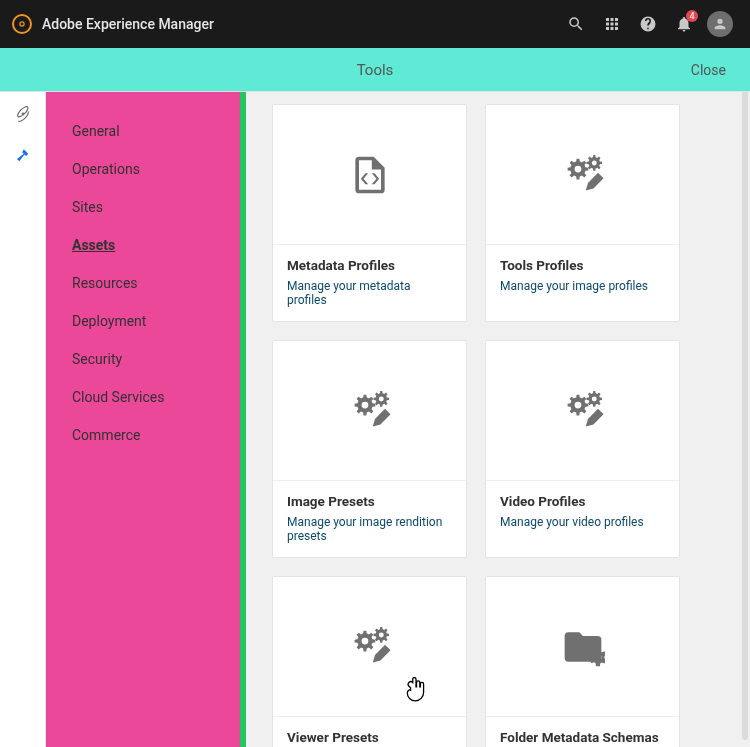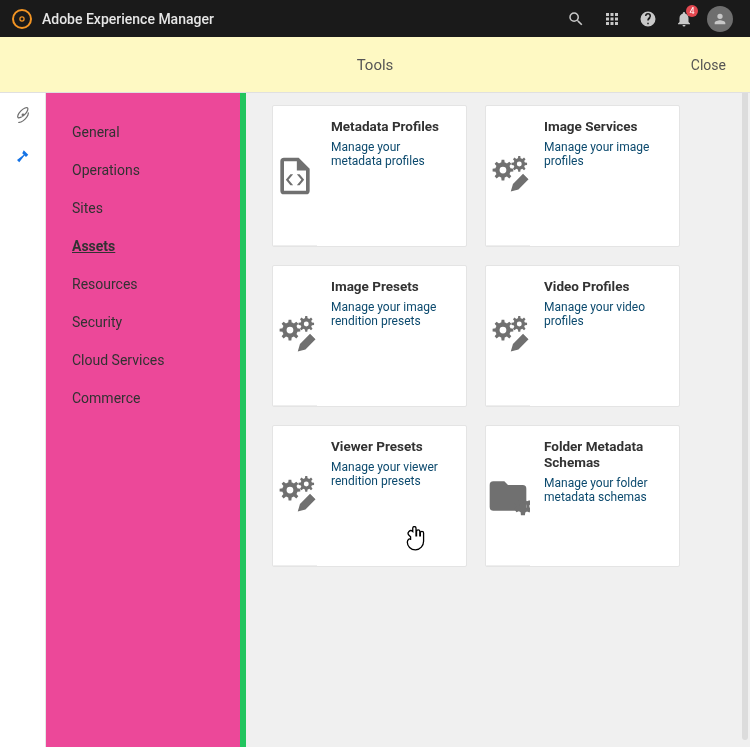--- a/index.html
+++ b/index.html
@@ -1,48 +1,48 @@
 <!DOCTYPE html>
 <html><head>
 <meta charset="utf-8">
 <style>
   * { box-sizing: border-box; margin: 0; padding: 0; font-family: -apple-system, BlinkMacSystemFont, "Segoe UI", Roboto, Arial, sans-serif; }
   body { width: 750px; height: 747px; overflow: hidden; background: #f4f4f4; }
 
   
-  .topbar { height: 37px; background: #1a1a1a; display: flex; align-items: center; padding: 0 12px; color: #e6e6e6; }
+  .topbar { height: 48px; background: #1a1a1a; display: flex; align-items: center; padding: 0 12px; color: #e6e6e6; }
   .topbar .logo { width: 20px; height: 20px; border: 2px solid #f29423; border-radius: 50%; display: flex; align-items: center; justify-content: center; margin-right: 10px;}
   .topbar .logo svg { display:block; }
   .topbar .title { font-size: 14px; font-weight: 500; flex: 0 0 auto; }
   .topbar .spacer { flex: 1; }
   .topbar .icon-btn { width: 36px; height: 36px; display: flex; align-items: center; justify-content: center; cursor: pointer; position: relative; }
   .topbar .icon-btn svg { fill: #c8c8c8; }
   .badge { position: absolute; top: 4px; right: 4px; background: #e34850; color: #fff; font-size: 9px; border-radius: 8px; min-width: 12px; height: 12px; line-height: 12px; text-align: center; padding: 0 2px;}
   .avatar { width: 26px; height: 26px; border-radius: 50%; background: #6e6e6e; display:flex; align-items:center; justify-content:center;}
   .avatar svg { fill: #bfbfbf; }
 
   
-  .subbar { height: 56px; background: #fef9c3; border-bottom: 1px solid #e0e0e0; display: flex; align-items: center; position: relative;}
+  .subbar { height: 44px; background: #5eead4; border-bottom: 1px solid #e0e0e0; display: flex; align-items: center; position: relative;}
   .subbar .sub-title { position:absolute; left:0; right:0; text-align:center; font-size: 15px; color: #555; pointer-events:none;}
   .subbar .close { margin-left:auto; margin-right: 24px; font-size: 14px; color: #555; cursor:pointer;}
 
   
   .body { display:flex; height: calc(747px - 48px - 38px); }
   .rail { width: 46px; background: #fff; border-right:1px solid #e6e6e6; display:flex; flex-direction:column; align-items:center; padding-top:10px; gap:18px;}
   .rail .rail-icon { width:24px; height:24px; display:flex; align-items:center; justify-content:center; cursor:pointer;}
   .rail .rail-icon svg { fill:#6e6e6e; }
   .rail .rail-icon.active svg { fill:#1473e6; }
 
   .sidebar { width: 200px; background: #ec4899; border-right:6px solid #22c55e; padding: 20px 0;}
   .sidebar .item { padding: 11px 26px; font-size: 14px; color: #323232; cursor:pointer;}
   .sidebar .item.active { font-weight:700; text-decoration: underline; }
 
   .content { flex:1; background:#f0f0f0; padding: 12px 26px; overflow:auto;}
   .grid { display:grid; grid-template-columns: repeat(2, 195px); gap: 18px; }
-  .card { background:#fff; border:1px solid #e4e4e4; border-radius:2px; cursor:pointer; display:flex; flex-direction:row; overflow:hidden;}
+  .card { background:#fff; border:1px solid #e4e4e4; border-radius:2px; cursor:pointer; display:flex; flex-direction:column; overflow:hidden;}
   .card .thumb { height: 140px; border-bottom:1px solid #eee; display:flex; align-items:center; justify-content:center; position:relative;}
   .card .thumb svg { fill:#707070; }
   .card .meta { padding: 12px 14px 14px; }
   .card .meta .title { font-size: 13.5px; font-weight:700; color:#323232; margin-bottom:6px;}
   .card .meta .desc { font-size:12px; color:#0c4a6e; }
 
   .cursor-hand { position:absolute; }
   .scrollbar { position:absolute; top:50px; right:2px; width:6px; height:690px; background:#cfcfcf; border-radius:3px; opacity:.6;}
 </style>
 </head>
@@ -152,20 +152,21 @@
         </svg>
     </div>
   </div>
 
   <div class="sidebar">
     <div class="item">General</div>
     <div class="item">Operations</div>
     <div class="item">Sites</div>
     <div class="item active">Assets</div>
     <div class="item">Resources</div>
+    <div class="item">Deployment</div>
     <div class="item">Security</div>
     <div class="item">Cloud Services</div>
     <div class="item">Commerce</div>
   </div>
 
   <div class="content">
     <div class="grid" id="grid">
         <div class="card">
           <div class="thumb">
             <svg width="44" height="44" viewBox="0 0 24 24">
@@ -177,21 +178,21 @@
             <div class="desc">Manage your metadata profiles</div>
           </div>
         </div>
         <div class="card">
           <div class="thumb">
             <svg width="44" height="44" viewBox="0 0 24 24">
               <use href="#ic-gears-edit"></use>
             </svg>
           </div>
           <div class="meta">
-            <div class="title">Image Services</div>
+            <div class="title">Tools Profiles</div>
             <div class="desc">Manage your image profiles</div>
           </div>
         </div>
         <div class="card">
           <div class="thumb">
             <svg width="44" height="44" viewBox="0 0 24 24">
               <use href="#ic-gears-edit"></use>
             </svg>
           </div>
           <div class="meta">

